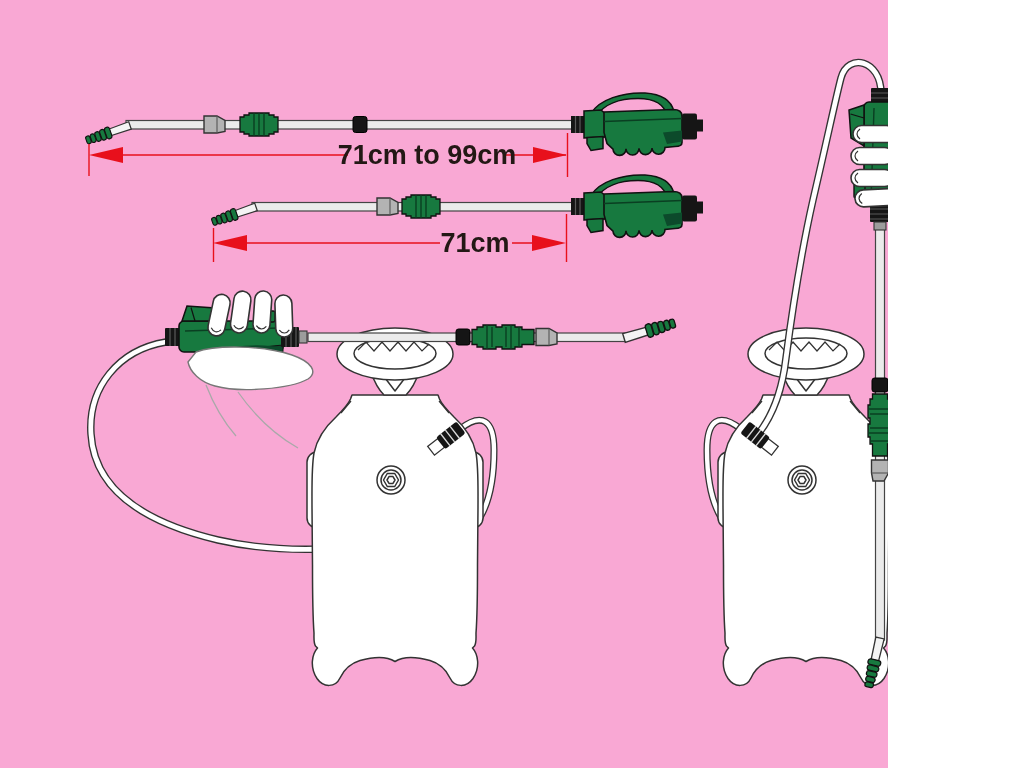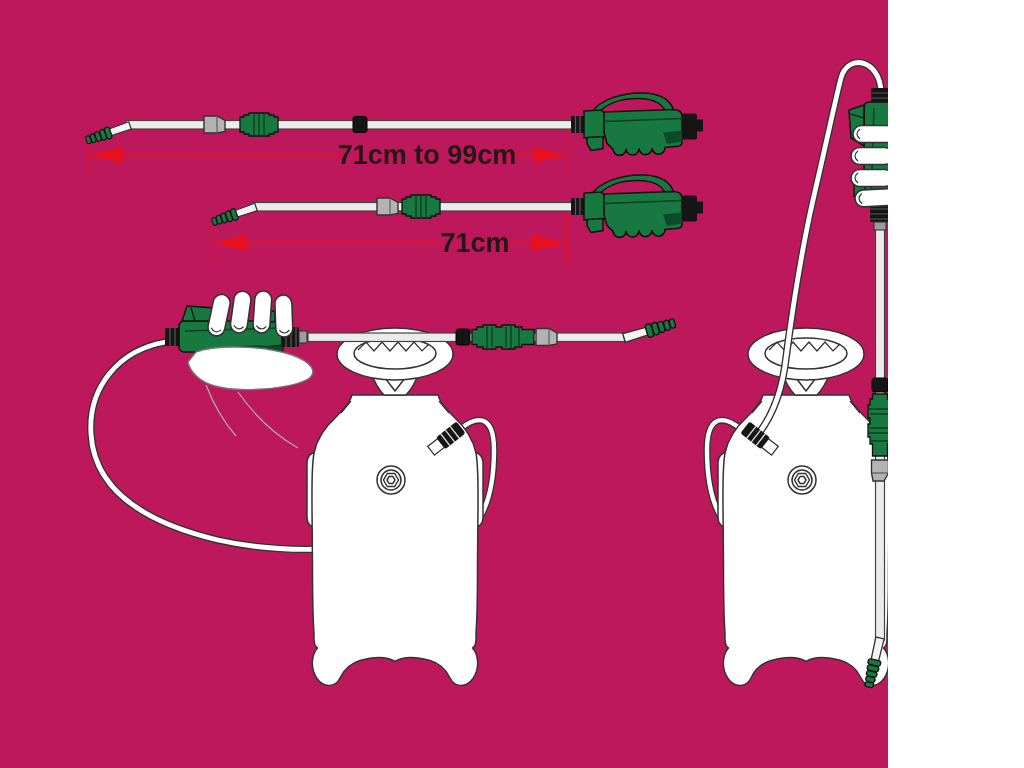--- a/index.html
+++ b/index.html
@@ -1,16 +1,16 @@
 <!DOCTYPE html>
 <html><head>
 <meta charset="utf-8">
 <style>
   html,body{margin:0;padding:0;background:#fff;}
-  .stage{position:relative;width:888px;height:768px;background:#be185d;overflow:hidden;
+  .stage{position:relative;width:888px;height:768px;background:#f9a8d4;overflow:hidden;
          font-family:"Liberation Sans",sans-serif;}
   svg{display:block}
   .dim-text{font-family:"Liberation Sans","DejaVu Sans",sans-serif;font-weight:bold;
             font-size:27px;fill:#231815;}
   .outline{stroke:#333;stroke-width:1.5;fill:#fff;stroke-linejoin:round;}
   .thin{stroke:#333;stroke-width:1.2;fill:none;}
   .faint{stroke:#a9a9a9;stroke-width:1.3;fill:none;}
 </style>
 </head>
 <body>

